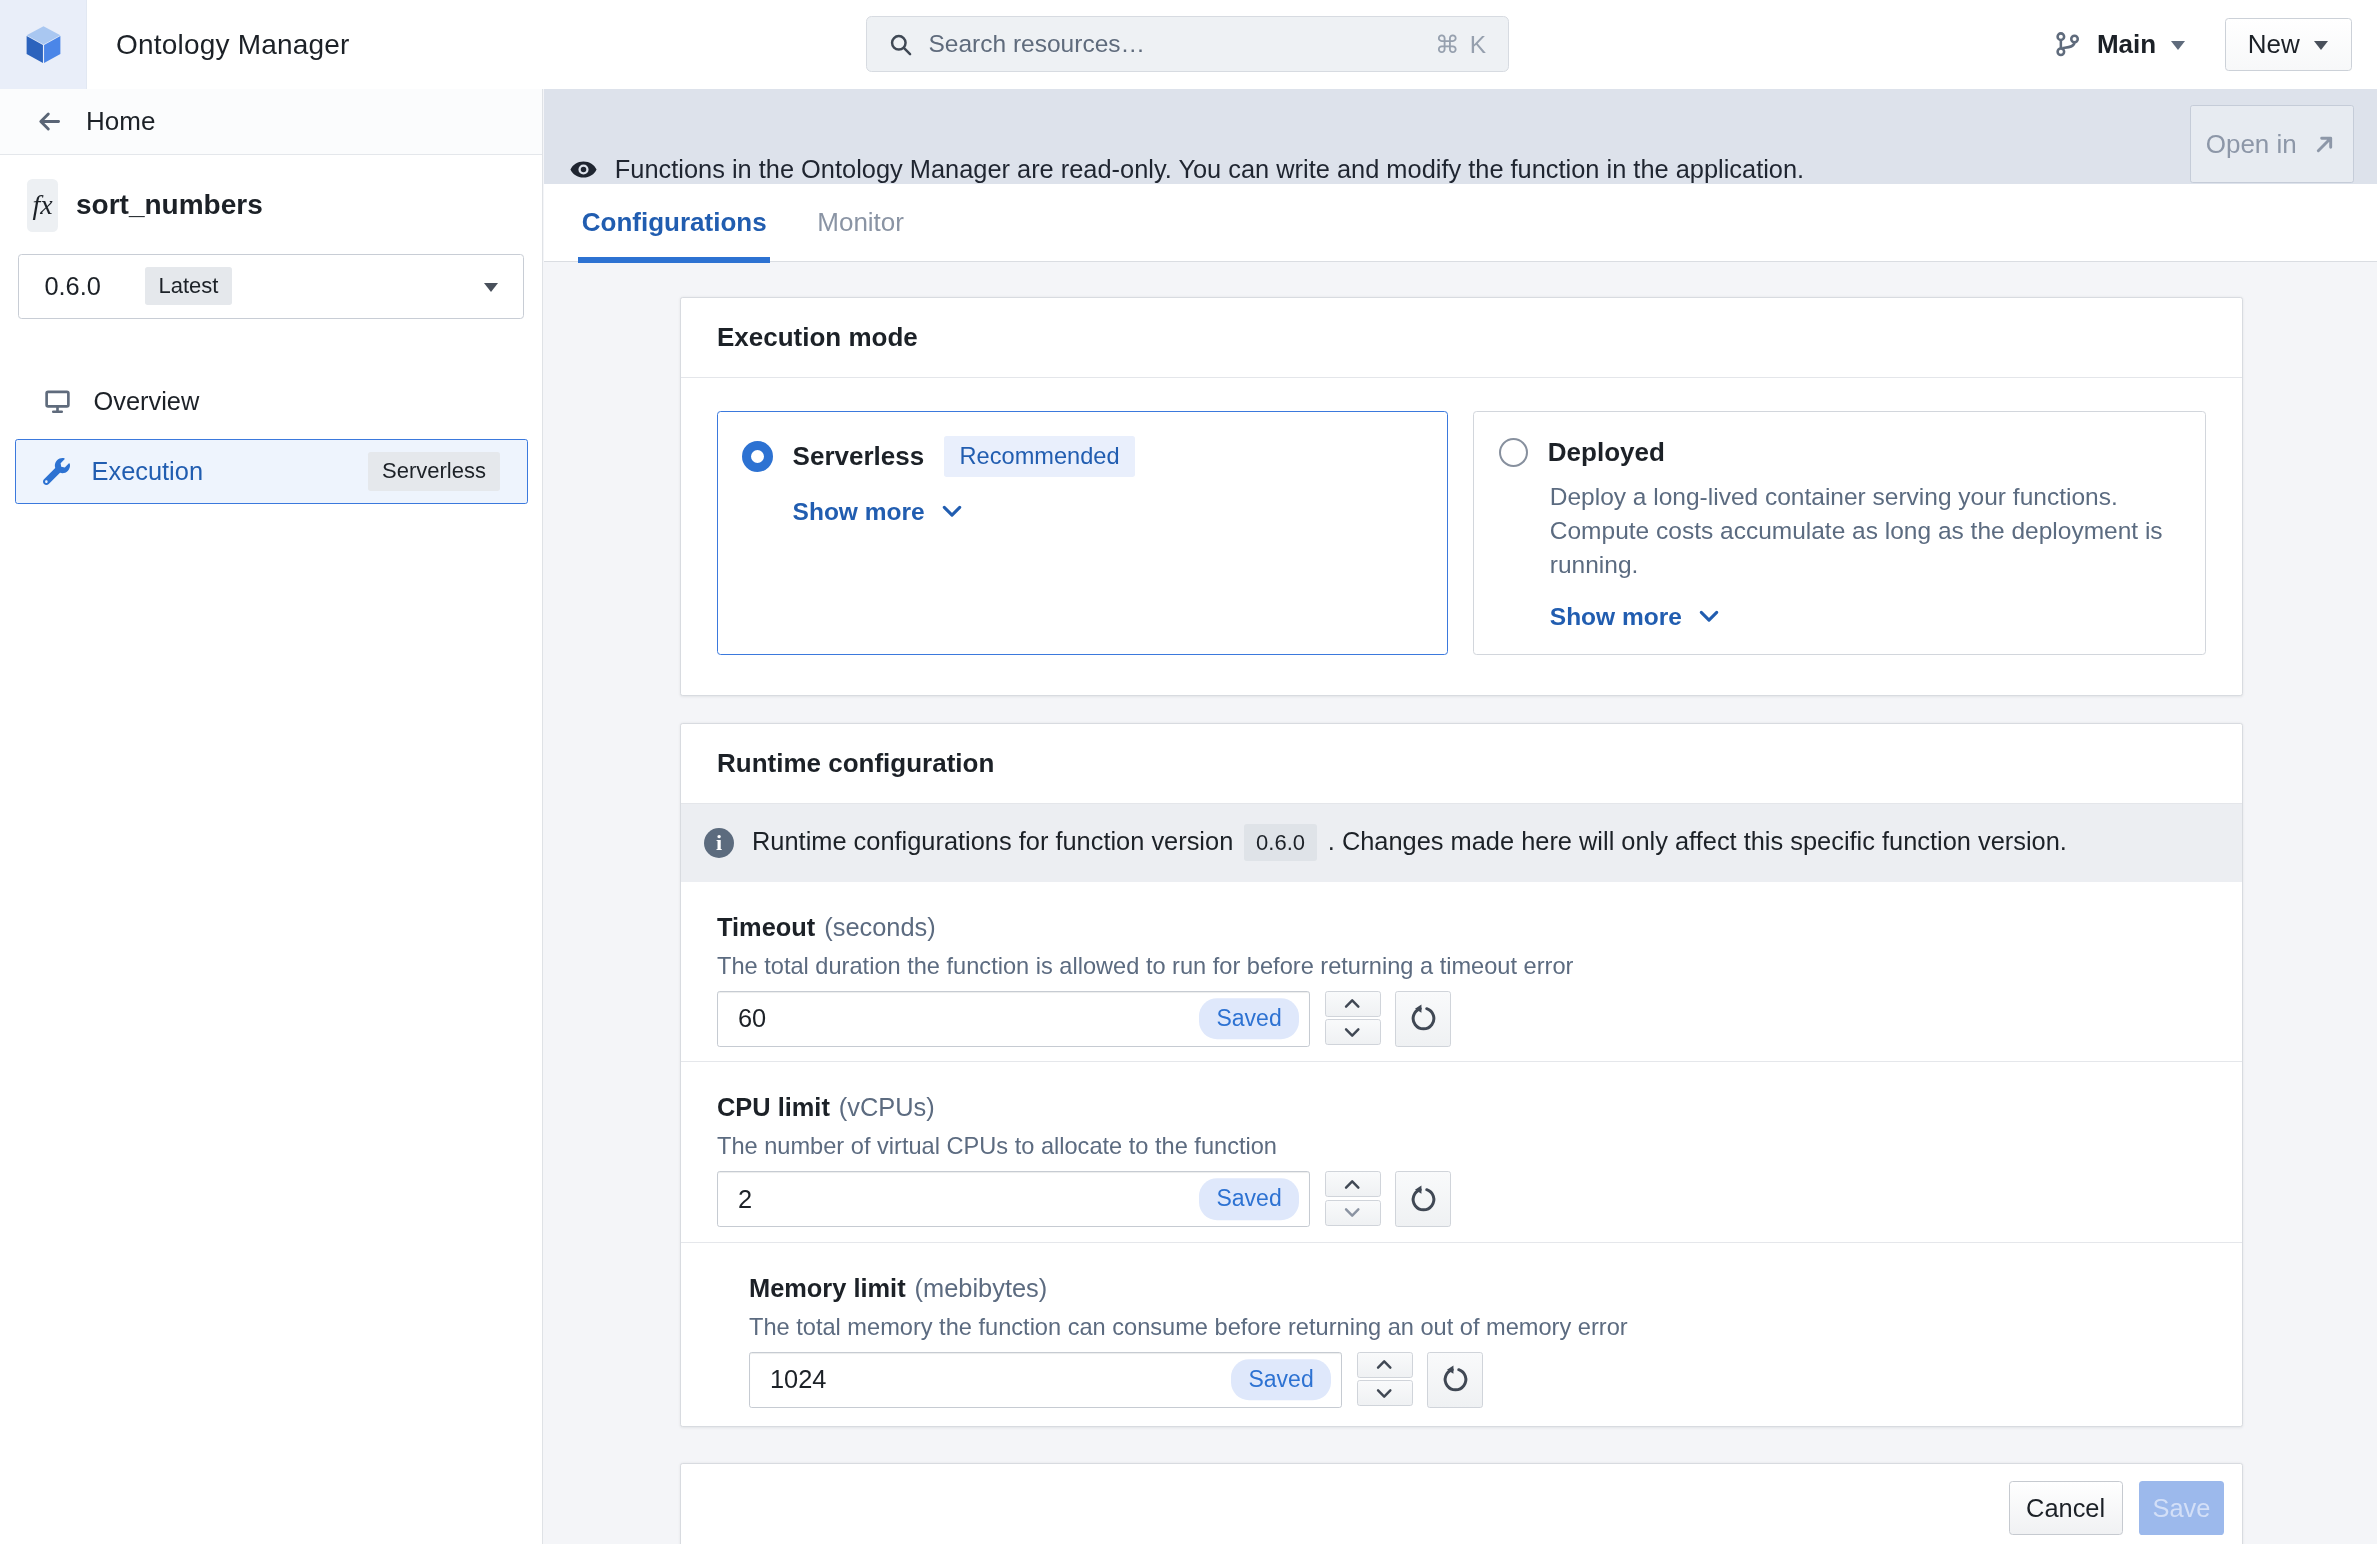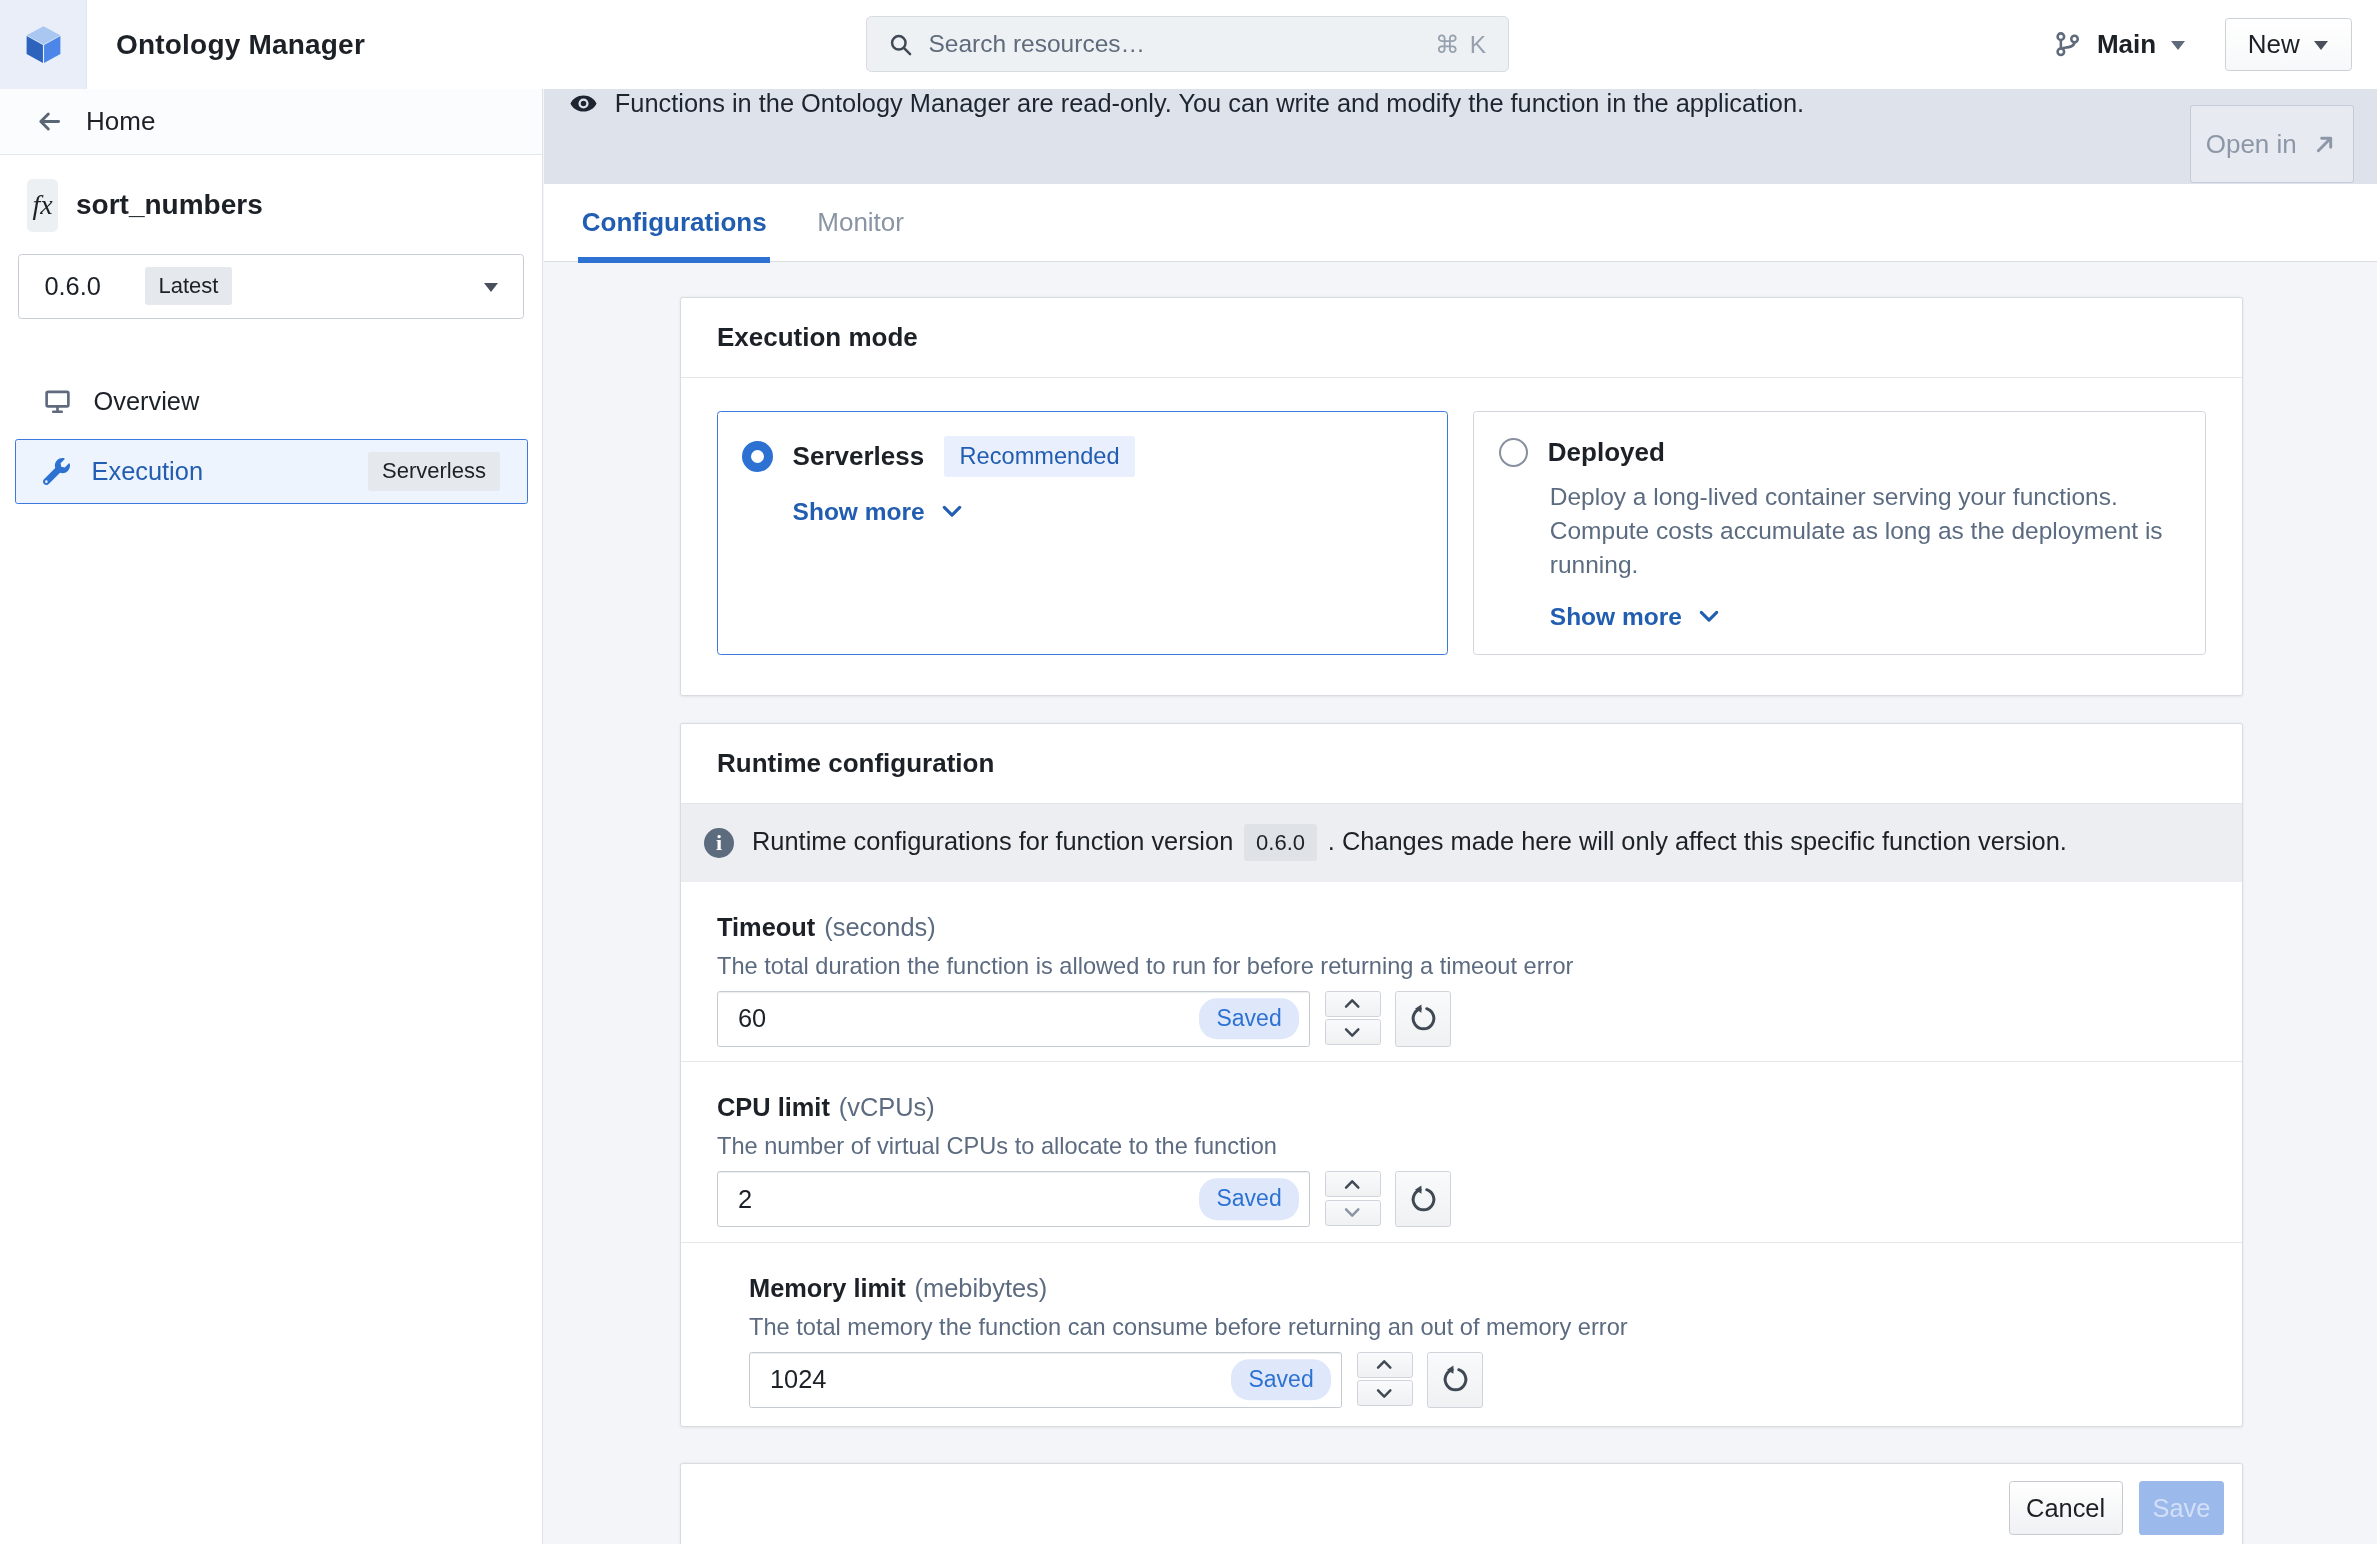--- a/index.html
+++ b/index.html
@@ -19,21 +19,21 @@
     background:#ffffff; z-index:5;
   }
   .logo-block {
     position:absolute; left:0; top:0; width:87px; height:89px;
     background:#e9eef9; border-right:0.9px solid #e2e8f2;
     display:flex; align-items:center; justify-content:center;
   }
   .app-title {
     position:absolute; left:116px; top:0; height:89px;
     display:flex; align-items:center;
-    font-size:28px; font-weight:700; letter-spacing:0.2px;
+    font-size:28px; font-weight:400; letter-spacing:0.2px;
   }
   .searchbar {
     position:absolute; left:866px; top:16.4px; width:643px; height:56px;
     background:#eef1f4; border:0.9px solid #d7dbe1; border-radius:5.5px;
     display:flex; align-items:center; padding:0 20px; gap:14.5px;
   }
   .searchbar input {
     flex:1; border:none; outline:none; background:transparent;
     font-family:"Liberation Sans", sans-serif;
     font-size:24.5px; color:#1c2127;
@@ -98,21 +98,21 @@
   .nav-item.selected {
     height:65px; background:#eef4fd; border:1.8px solid #3b79dd;
   }
   .nav-item.selected .nav-label { color:#215db0; font-weight:500; }
   .nav-item .badge-gray { margin-left:auto; }
 
   
   .main { position:absolute; left:544px; top:89px; width:1833px; height:1456px; }
   .banner {
     height:95px; background:#dde2eb;
-    display:flex; align-items:flex-start; padding-left:25.4px; gap:16.4px; position:relative;
+    display:flex; align-items:flex-end; padding-left:25.4px; gap:16.4px; position:relative;
   }
   .banner-text { font-size:25.4px; color:#1f2530; }
   .btn-open-in {
     position:absolute; right:23px; top:16.4px; width:164px; height:78px;
     border:0.9px solid #c5ccd8; border-radius:2.7px; background:rgba(250,251,253,0.35);
     display:flex; align-items:center; justify-content:center; gap:14.5px;
     font-size:26px; color:#8d97a8; cursor:pointer;
   }
   .tabstrip {
     height:78px; background:#ffffff; border-bottom:1.8px solid #dadde2;

